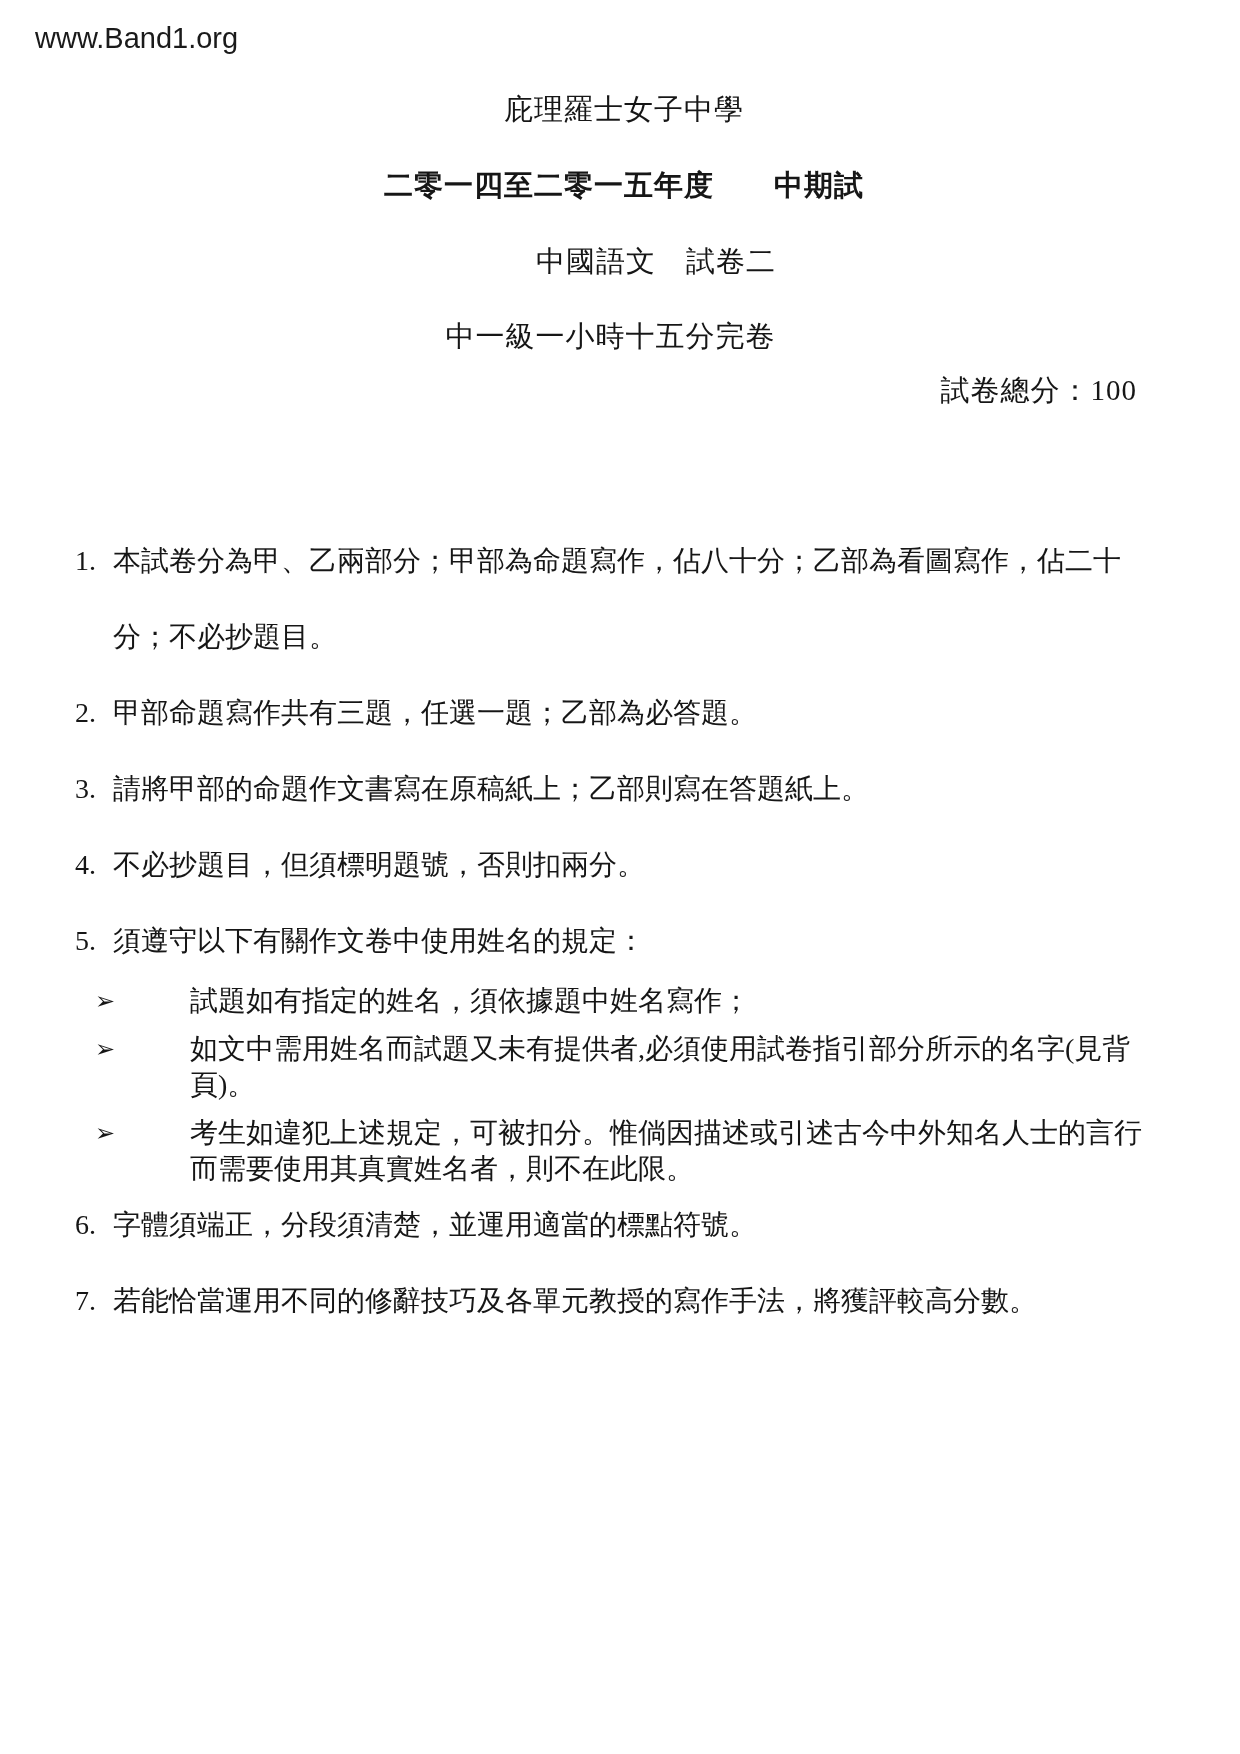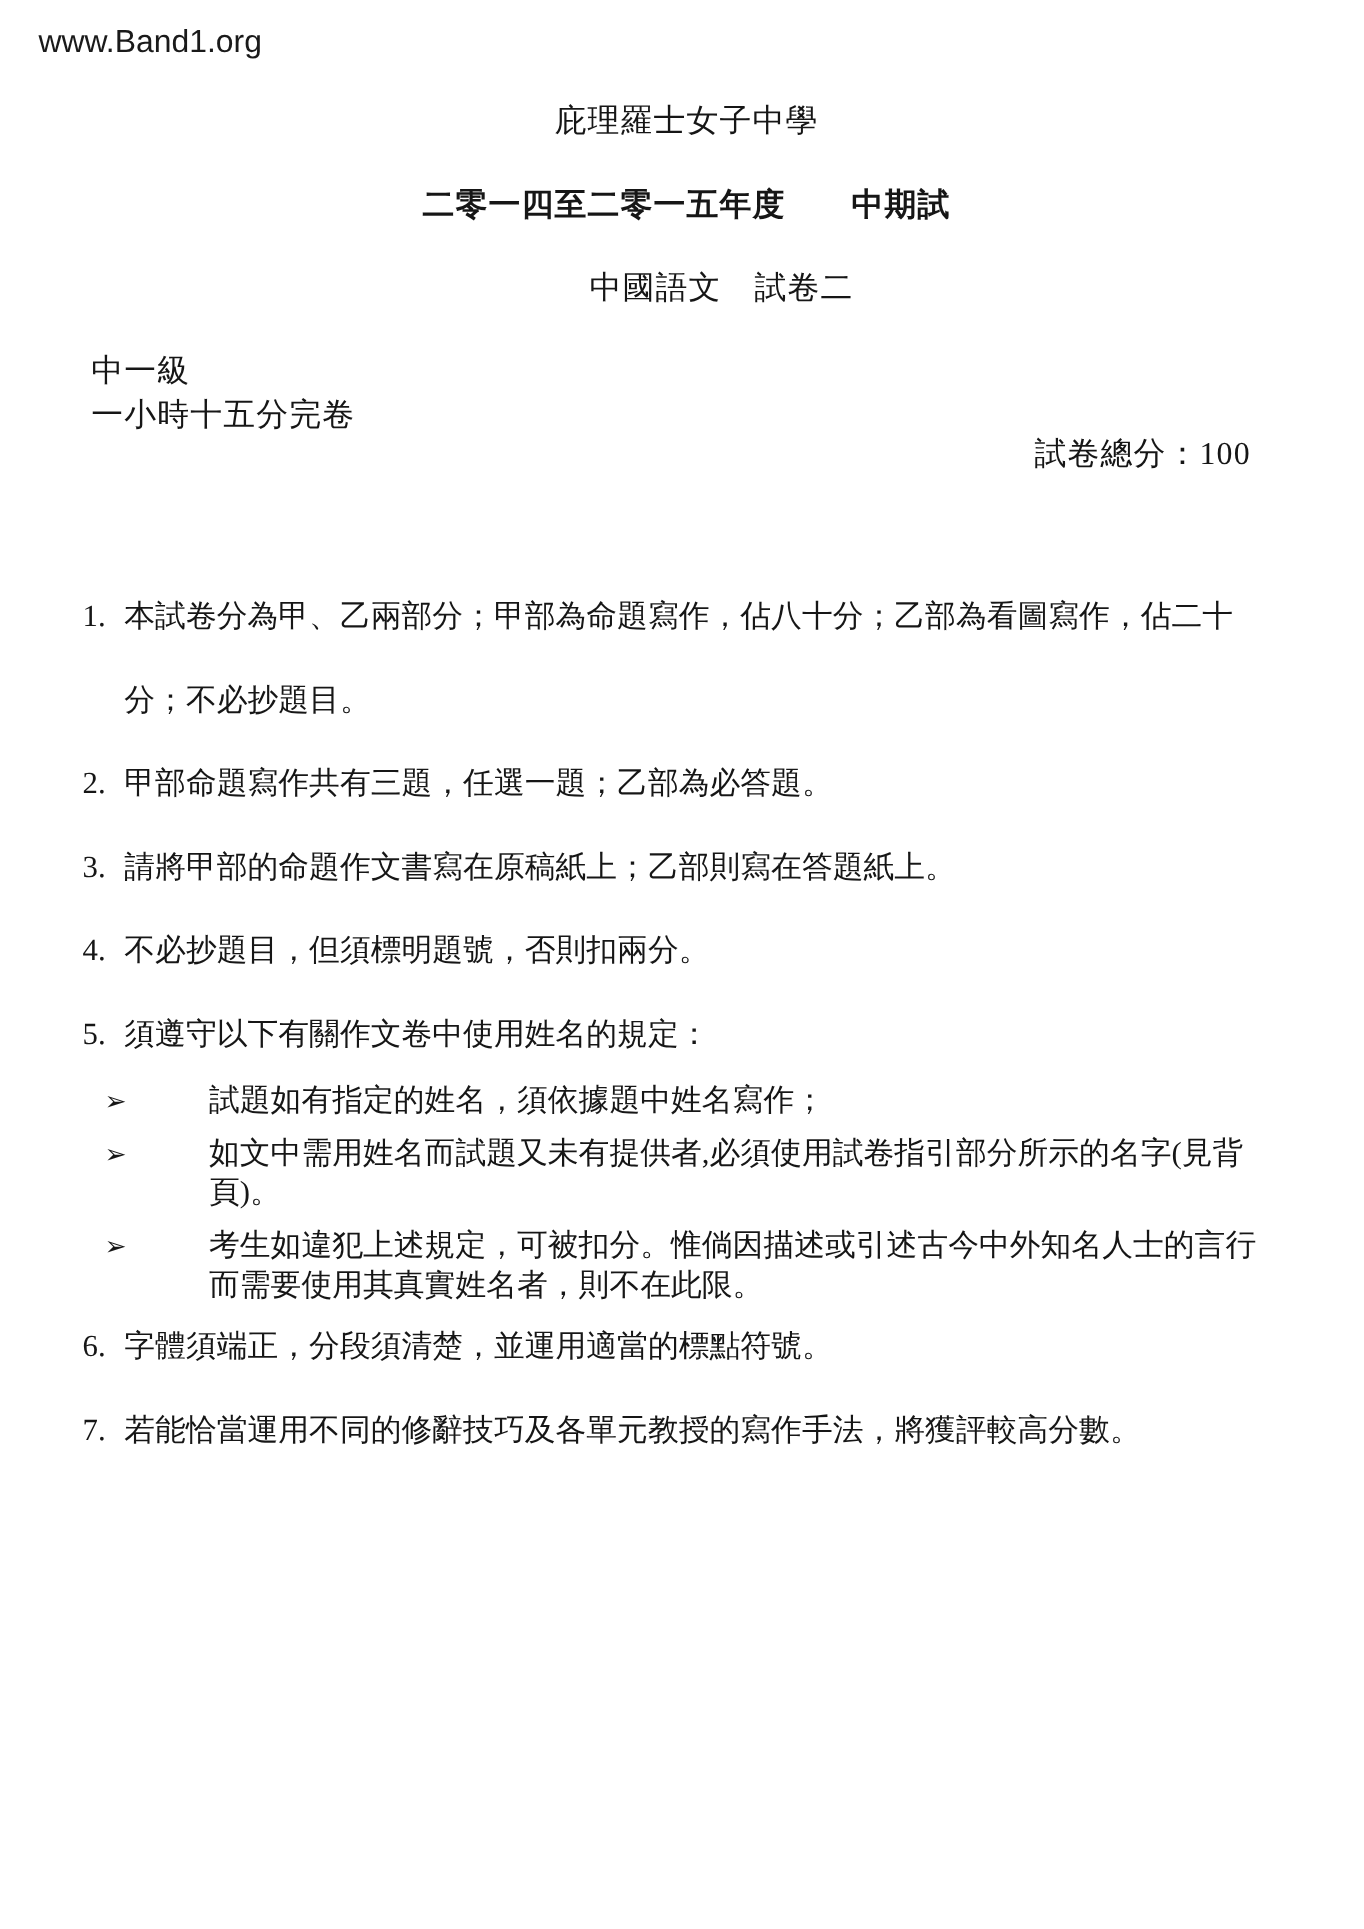--- a/index.html
+++ b/index.html
@@ -38,26 +38,25 @@
   .subject-line { top: 242px; margin-left: 32px; }
   .form-row {
     position: absolute;
     left: 83px;
     right: 102px;
     top: 317px;
     display: flex;
     justify-content: center;
     font-size: 29px;
     letter-spacing: 1px;
-    flex-direction: column;
   }
   .total-line {
     position: absolute;
     right: 103px;
-    top: 393px;
+    top: 371px;
     font-size: 29px;
     letter-spacing: 1px;
   }
   .notes {
     position: absolute;
     left: 0;
     right: 0;
     top: 523px;
     font-size: 28px;
   }

